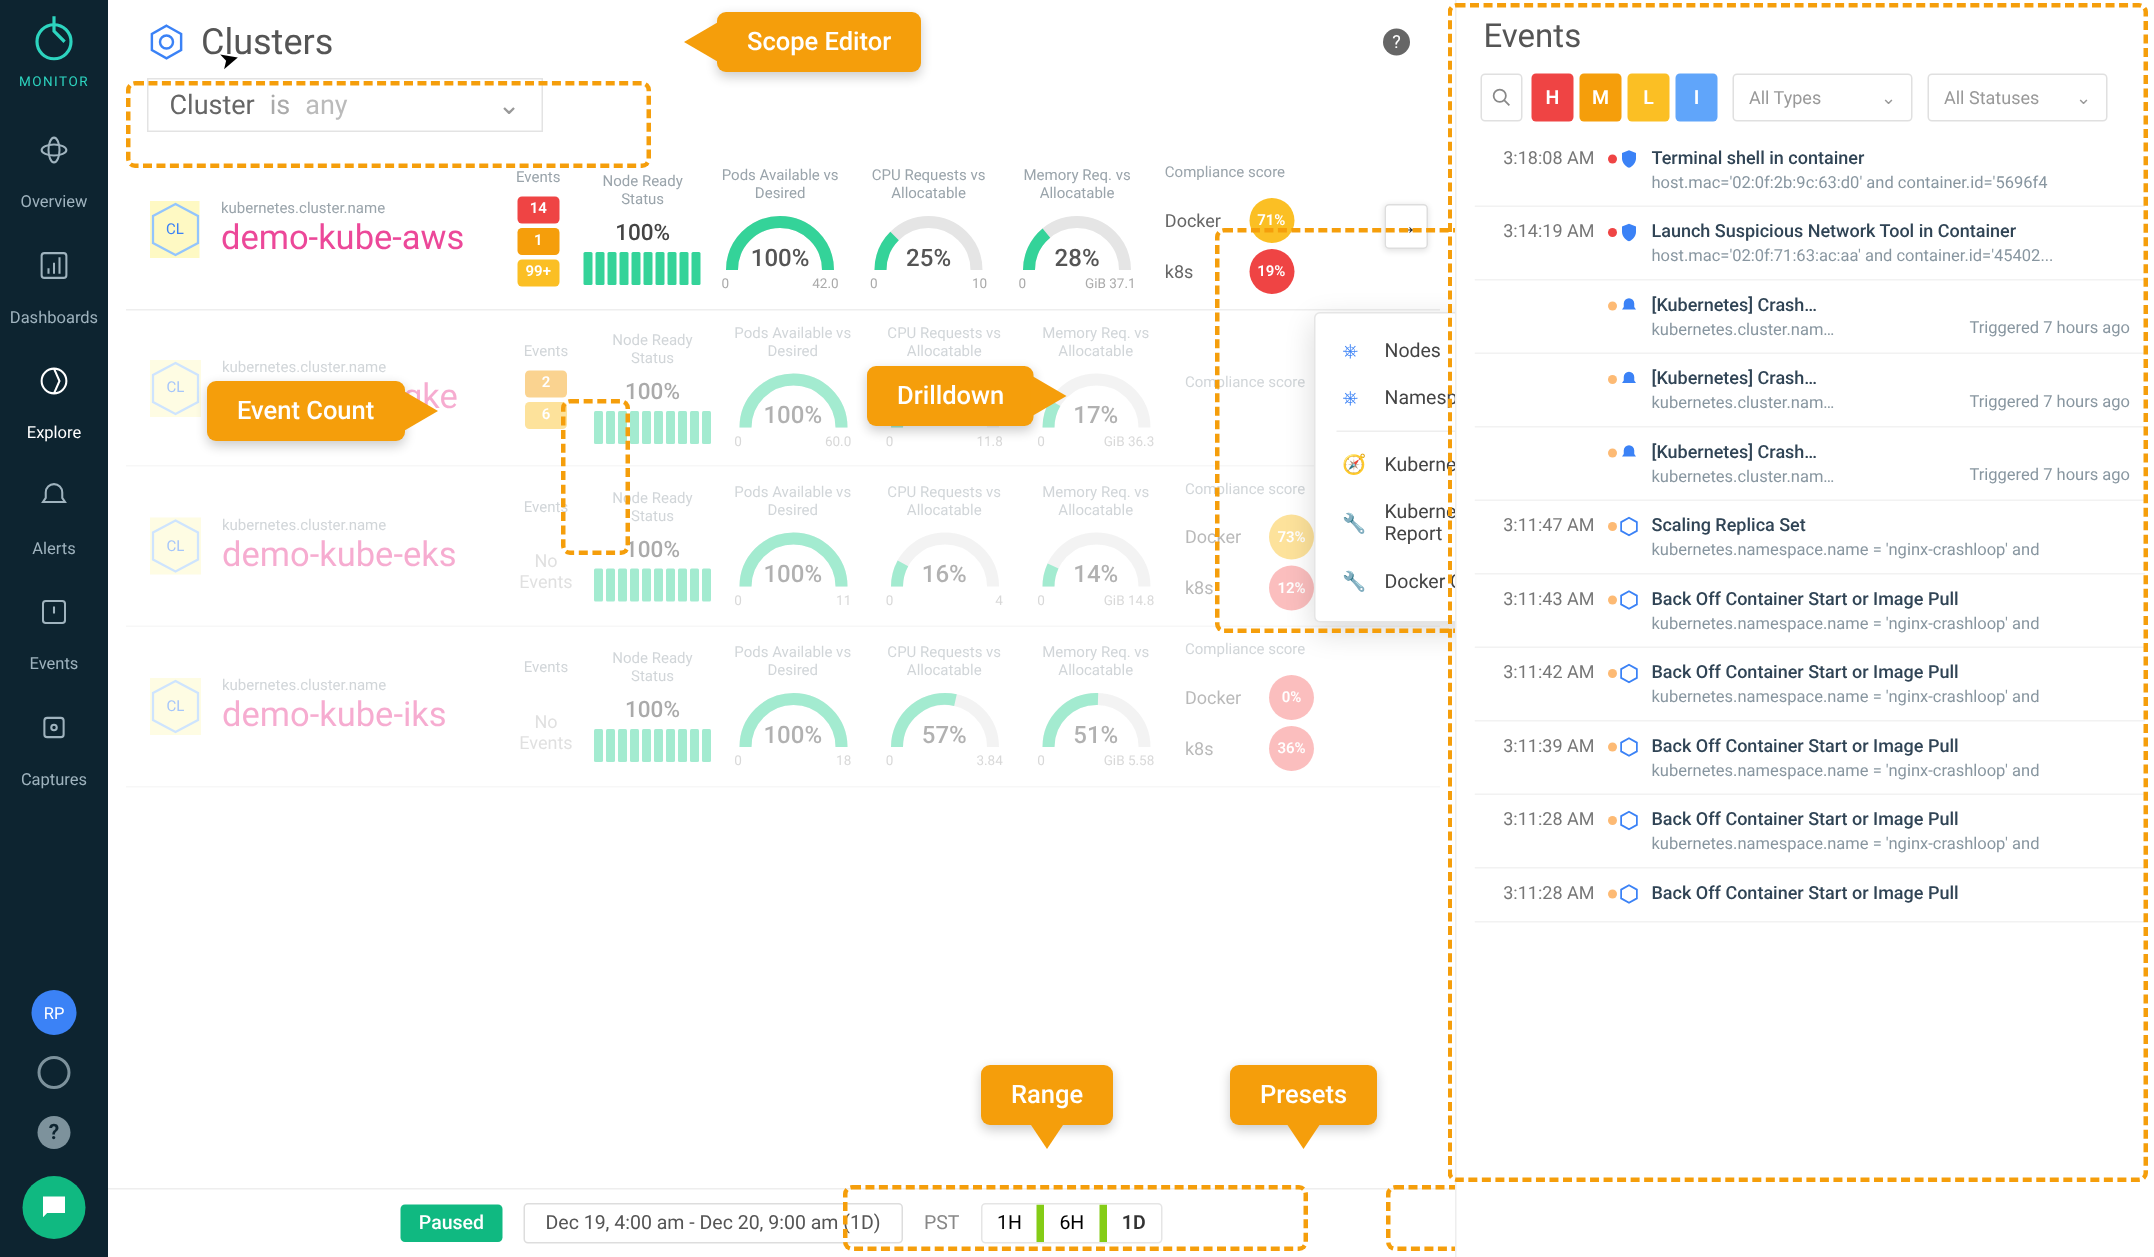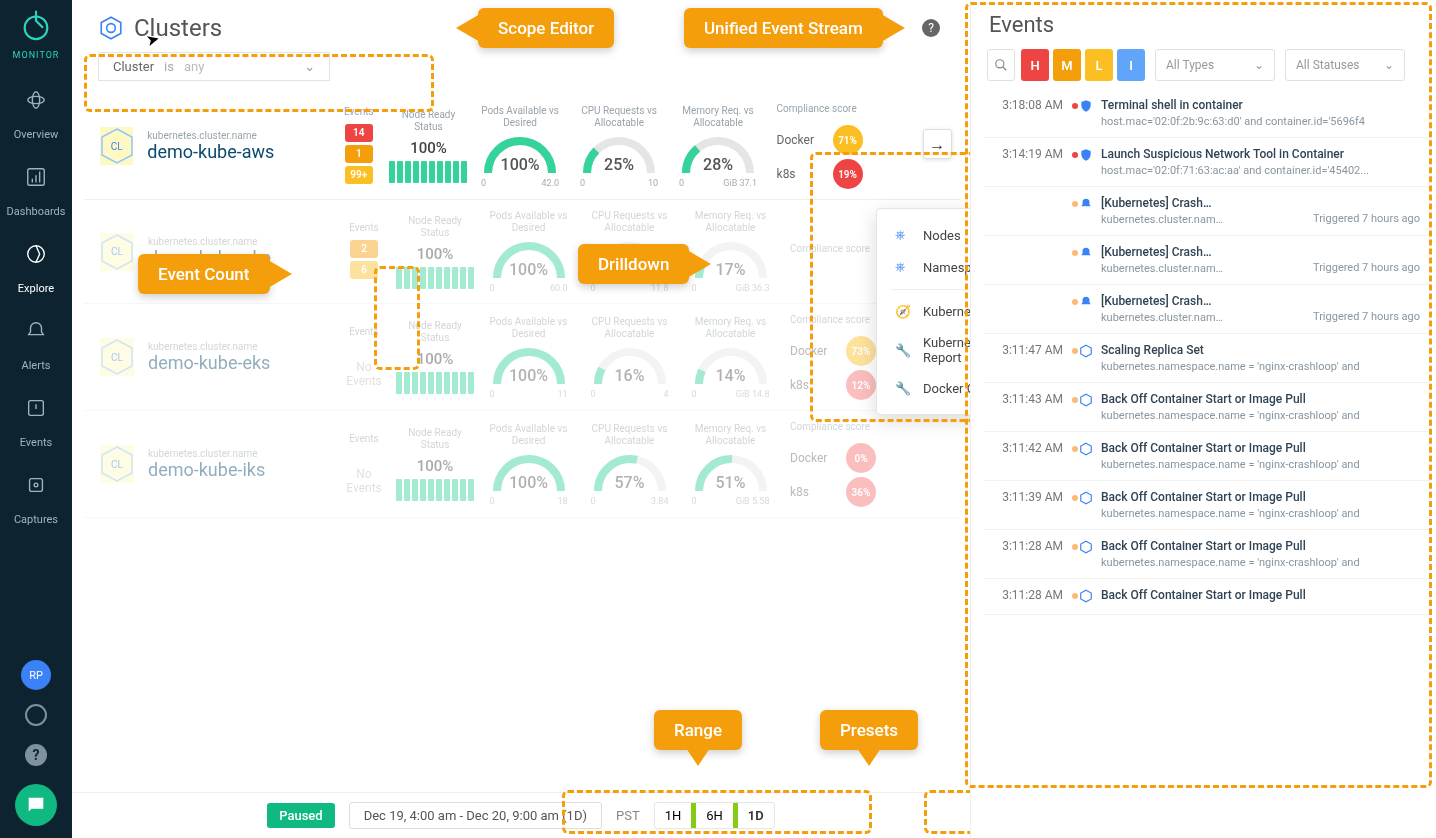--- a/index.html
+++ b/index.html
@@ -19,31 +19,31 @@
 .chat-fab { width:42px; height:42px; border-radius:50%; background:#10b981; display:flex; align-items:center; justify-content:center; margin-bottom:12px; color:#fff; }
 
 
 .main { flex:1; display:flex; flex-direction:column; position:relative; overflow:hidden; }
 .header { display:flex; align-items:center; gap:10px; padding:14px 20px 10px 26px; }
 .k8s-ic { width:26px; height:26px; }
 .page-title { font-size:24px; font-weight:400; color:#555; }
 .help-b { margin-left:auto; margin-right:10px; width:18px; height:18px; border-radius:50%; background:#666; color:#fff; font-size:12px; display:flex; align-items:center; justify-content:center; }
 
 .scope-row { padding:0 20px 12px 26px; }
-.scope-box { display:inline-flex; align-items:center; gap:10px; border:1px solid #e3e3e3; padding:6px 14px; font-size:13px; color:#666; position:relative; }
+.scope-box { display:inline-flex; align-items:center; gap:10px; border:1px solid #e3e3e3; padding:6px 14px; font-size:18px; color:#666; position:relative; }
 .scope-box .chev { margin-left:90px; color:#999; }
 
 .rows { flex:1; overflow:auto; padding:0 10px 60px 12px; }
 .cluster-row { display:flex; align-items:center; padding:10px 8px; border-bottom:1px solid #eee; position:relative; gap:6px; }
 .cluster-row.fade { opacity:.45; }
 .hex { width:34px; height:38px; display:flex; align-items:center; justify-content:center; font-size:11px; color:#3b82f6; background:#fef9c3; margin:0 8px; }
 .hex svg { position:absolute; }
 .cname-block { width:185px; }
 .cname-label { font-size:10px; color:#9aa4ab; }
-.cname { font-size:18px; color:#0c4a6e; }
+.cname { font-size:23px; color:#ec4899; }
 
 .col { display:flex; flex-direction:column; align-items:center; font-size:10px; color:#9aa4ab; }
 .col-h { text-align:center; margin-bottom:6px; line-height:1.2; max-width:85px; }
 .col.events { width:50px; }
 .ev-badge { width:28px; height:18px; border-radius:3px; color:#fff; font-size:10px; font-weight:600; display:flex; align-items:center; justify-content:center; margin-bottom:3px; }
 .ev-h { background:#ef4444; } .ev-m { background:#f59e0b; } .ev-l { background:#fbbf24; }
 .no-ev { font-size:12px; color:#bbb; text-align:center; margin-top:16px; }
 
 .col.ready { width:80px; }
 .ready-val { font-size:15px; color:#444; font-weight:500; margin-bottom:4px; }
@@ -548,21 +548,20 @@
     <span class="tz">PST</span>
     <span class="presets" id="presets">
         <span>1H</span>
         <span>6H</span>
         <span class="on">1D</span>
       </span>
   </div>
 
   <div class="ann" style="top:54px;left:12px;width:350px;height:58px;"></div>
   <div class="ann-label sp" style="top:8px;left:406px;">Scope Editor</div>
-  <div class="ann-label sp-r" style="top:8px;left:612px;">Unified Event Stream</div>
   <div class="ann" style="top:266px;left:302px;width:46px;height:104px;"></div>
   <div class="ann-label sp-r" style="top:254px;left:66px;">Event Count</div>
   <div class="ann" style="top:152px;left:738px;width:242px;height:270px;"></div>
   <div class="ann-label sp-r" style="top:244px;left:506px;">Drilldown</div>
   <div class="ann" style="top:790px;left:490px;width:310px;height:44px;"></div>
   <div class="ann-label sp-d" style="top:710px;left:582px;">Range</div>
   <div class="ann" style="top:790px;left:852px;width:118px;height:44px;"></div>
   <div class="ann-label sp-d" style="top:710px;left:748px;">Presets</div>
 </div>
 

